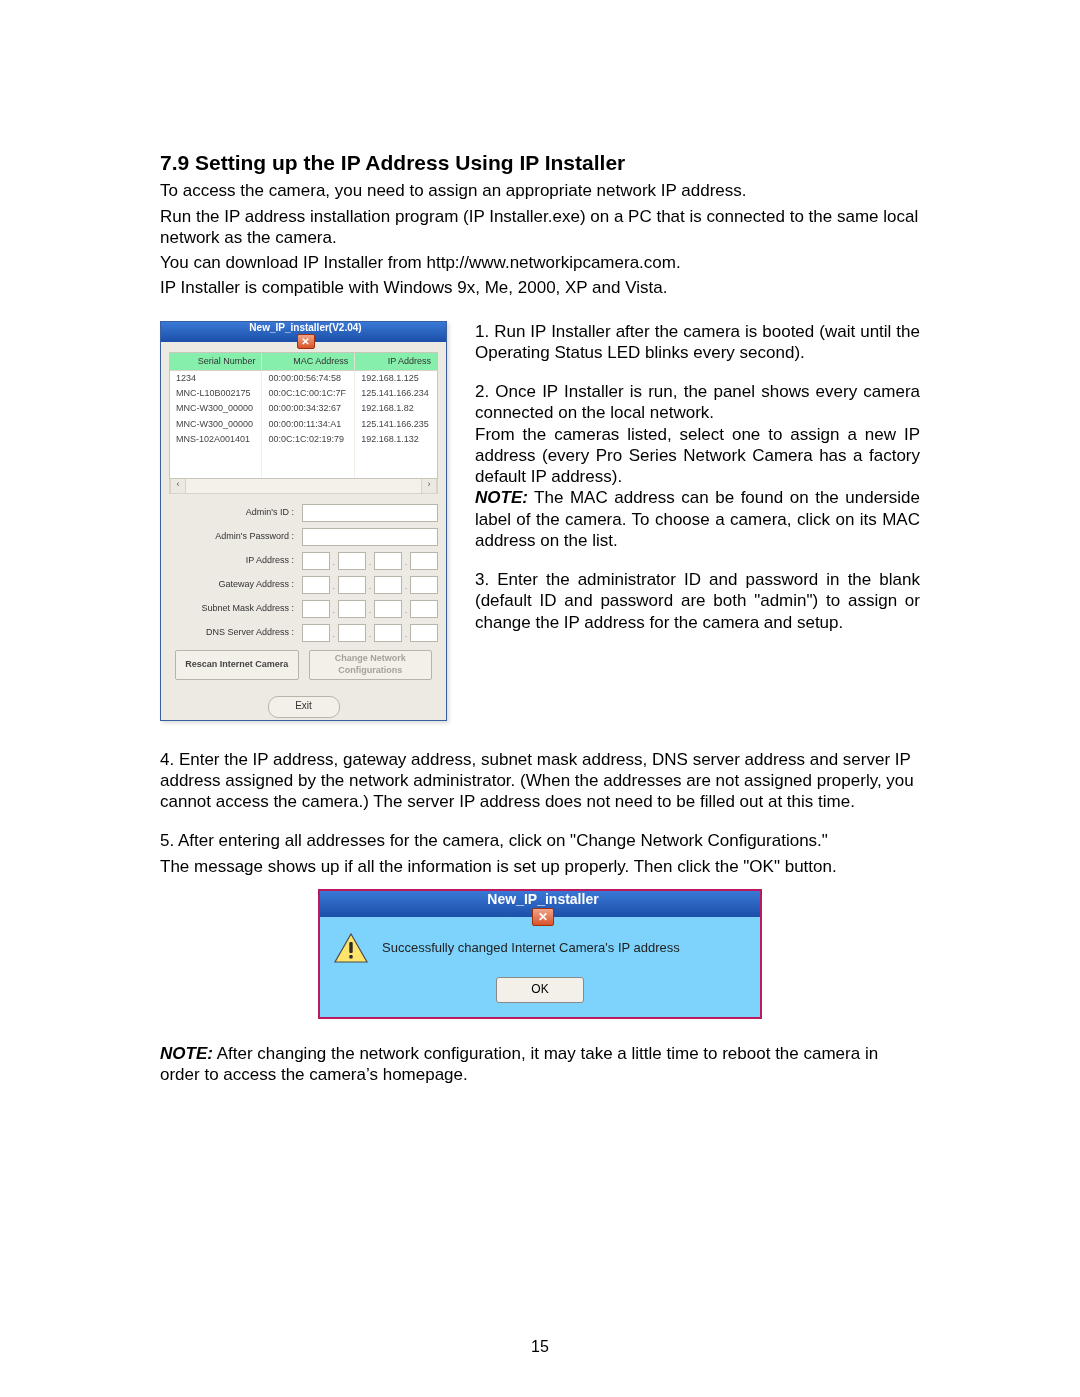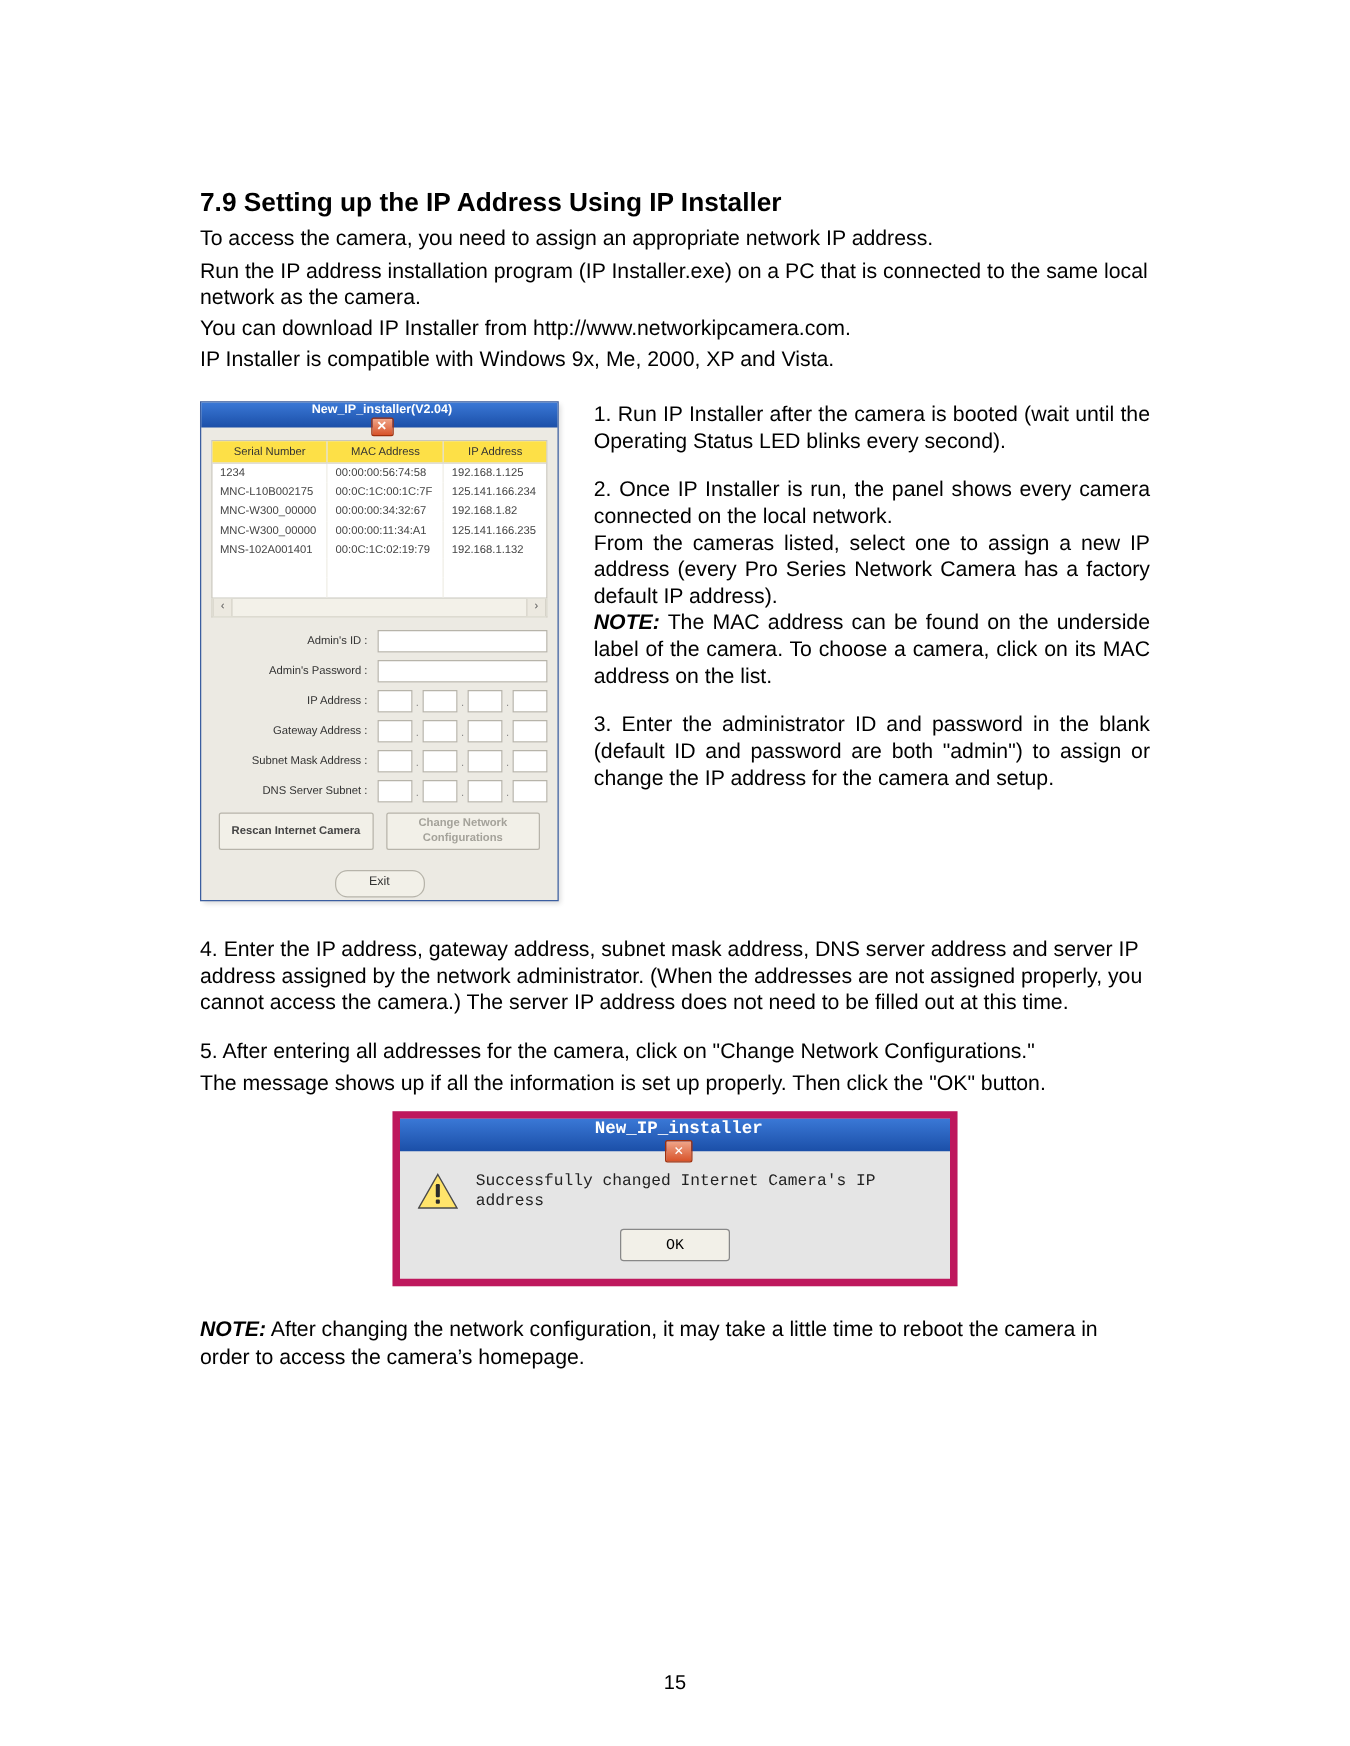--- a/index.html
+++ b/index.html
@@ -84,23 +84,23 @@
     border: 1px solid #c9c6bc;
     background: #fff;
     padding: 0;
   }
   .cam-table {
     width: 100%;
     border-collapse: collapse;
     font-size: 9px;
   }
   .cam-table th {
-    text-align: center;
+    text-align: right;
     font-weight: normal;
-    background: #fde047;
+    background: #86efac;
     border-bottom: 1px solid #d6d3c9;
     border-right: 1px solid #e2dfd6;
     padding: 3px 6px;
     color: #333;
   }
   .cam-table td {
     padding: 2px 6px;
     border-right: 1px solid #f0eee6;
     color: #444;
     white-space: nowrap;
@@ -186,23 +186,23 @@
     background: #f2f0e8;
     font-size: 10px;
     display: flex; align-items: center; justify-content: center;
     border-radius: 10px;
   }
 
   
   .dialog-wrap { display: flex; justify-content: center; margin: 12px 0 24px 0; }
   .dialog {
     width: 440px;
-    border: 6px solid #be185d;
-    background: #e5e5e5;
-    font-family: Liberation Mono, monospace;
+    border: 2px solid #be185d;
+    background: #7dd3fc;
+    font-family: Liberation Sans, sans-serif;
   }
   .dialog .titlebar {
     height: 26px;
     font-size: 14px;
     padding-left: 8px;
   }
   .dialog .closebtn { width: 20px; height: 18px; font-size: 12px; line-height: 16px; }
   .dialog-body {
     display: flex;
     align-items: center;
@@ -337,21 +337,21 @@
               <div class="oct"></div>
                 <span class="oct-sep">.</span>
                 <div class="oct"></div>
                 <span class="oct-sep">.</span>
                 <div class="oct"></div>
                 <span class="oct-sep">.</span>
                 <div class="oct"></div>
             </div>
           </div>
           <div class="form-row">
-            <div class="lbl">DNS Server Subnet :</div>
+            <div class="lbl">DNS Server Address :</div>
             <div class="ip-group">
               <div class="oct"></div>
                 <span class="oct-sep">.</span>
                 <div class="oct"></div>
                 <span class="oct-sep">.</span>
                 <div class="oct"></div>
                 <span class="oct-sep">.</span>
                 <div class="oct"></div>
             </div>
           </div>

